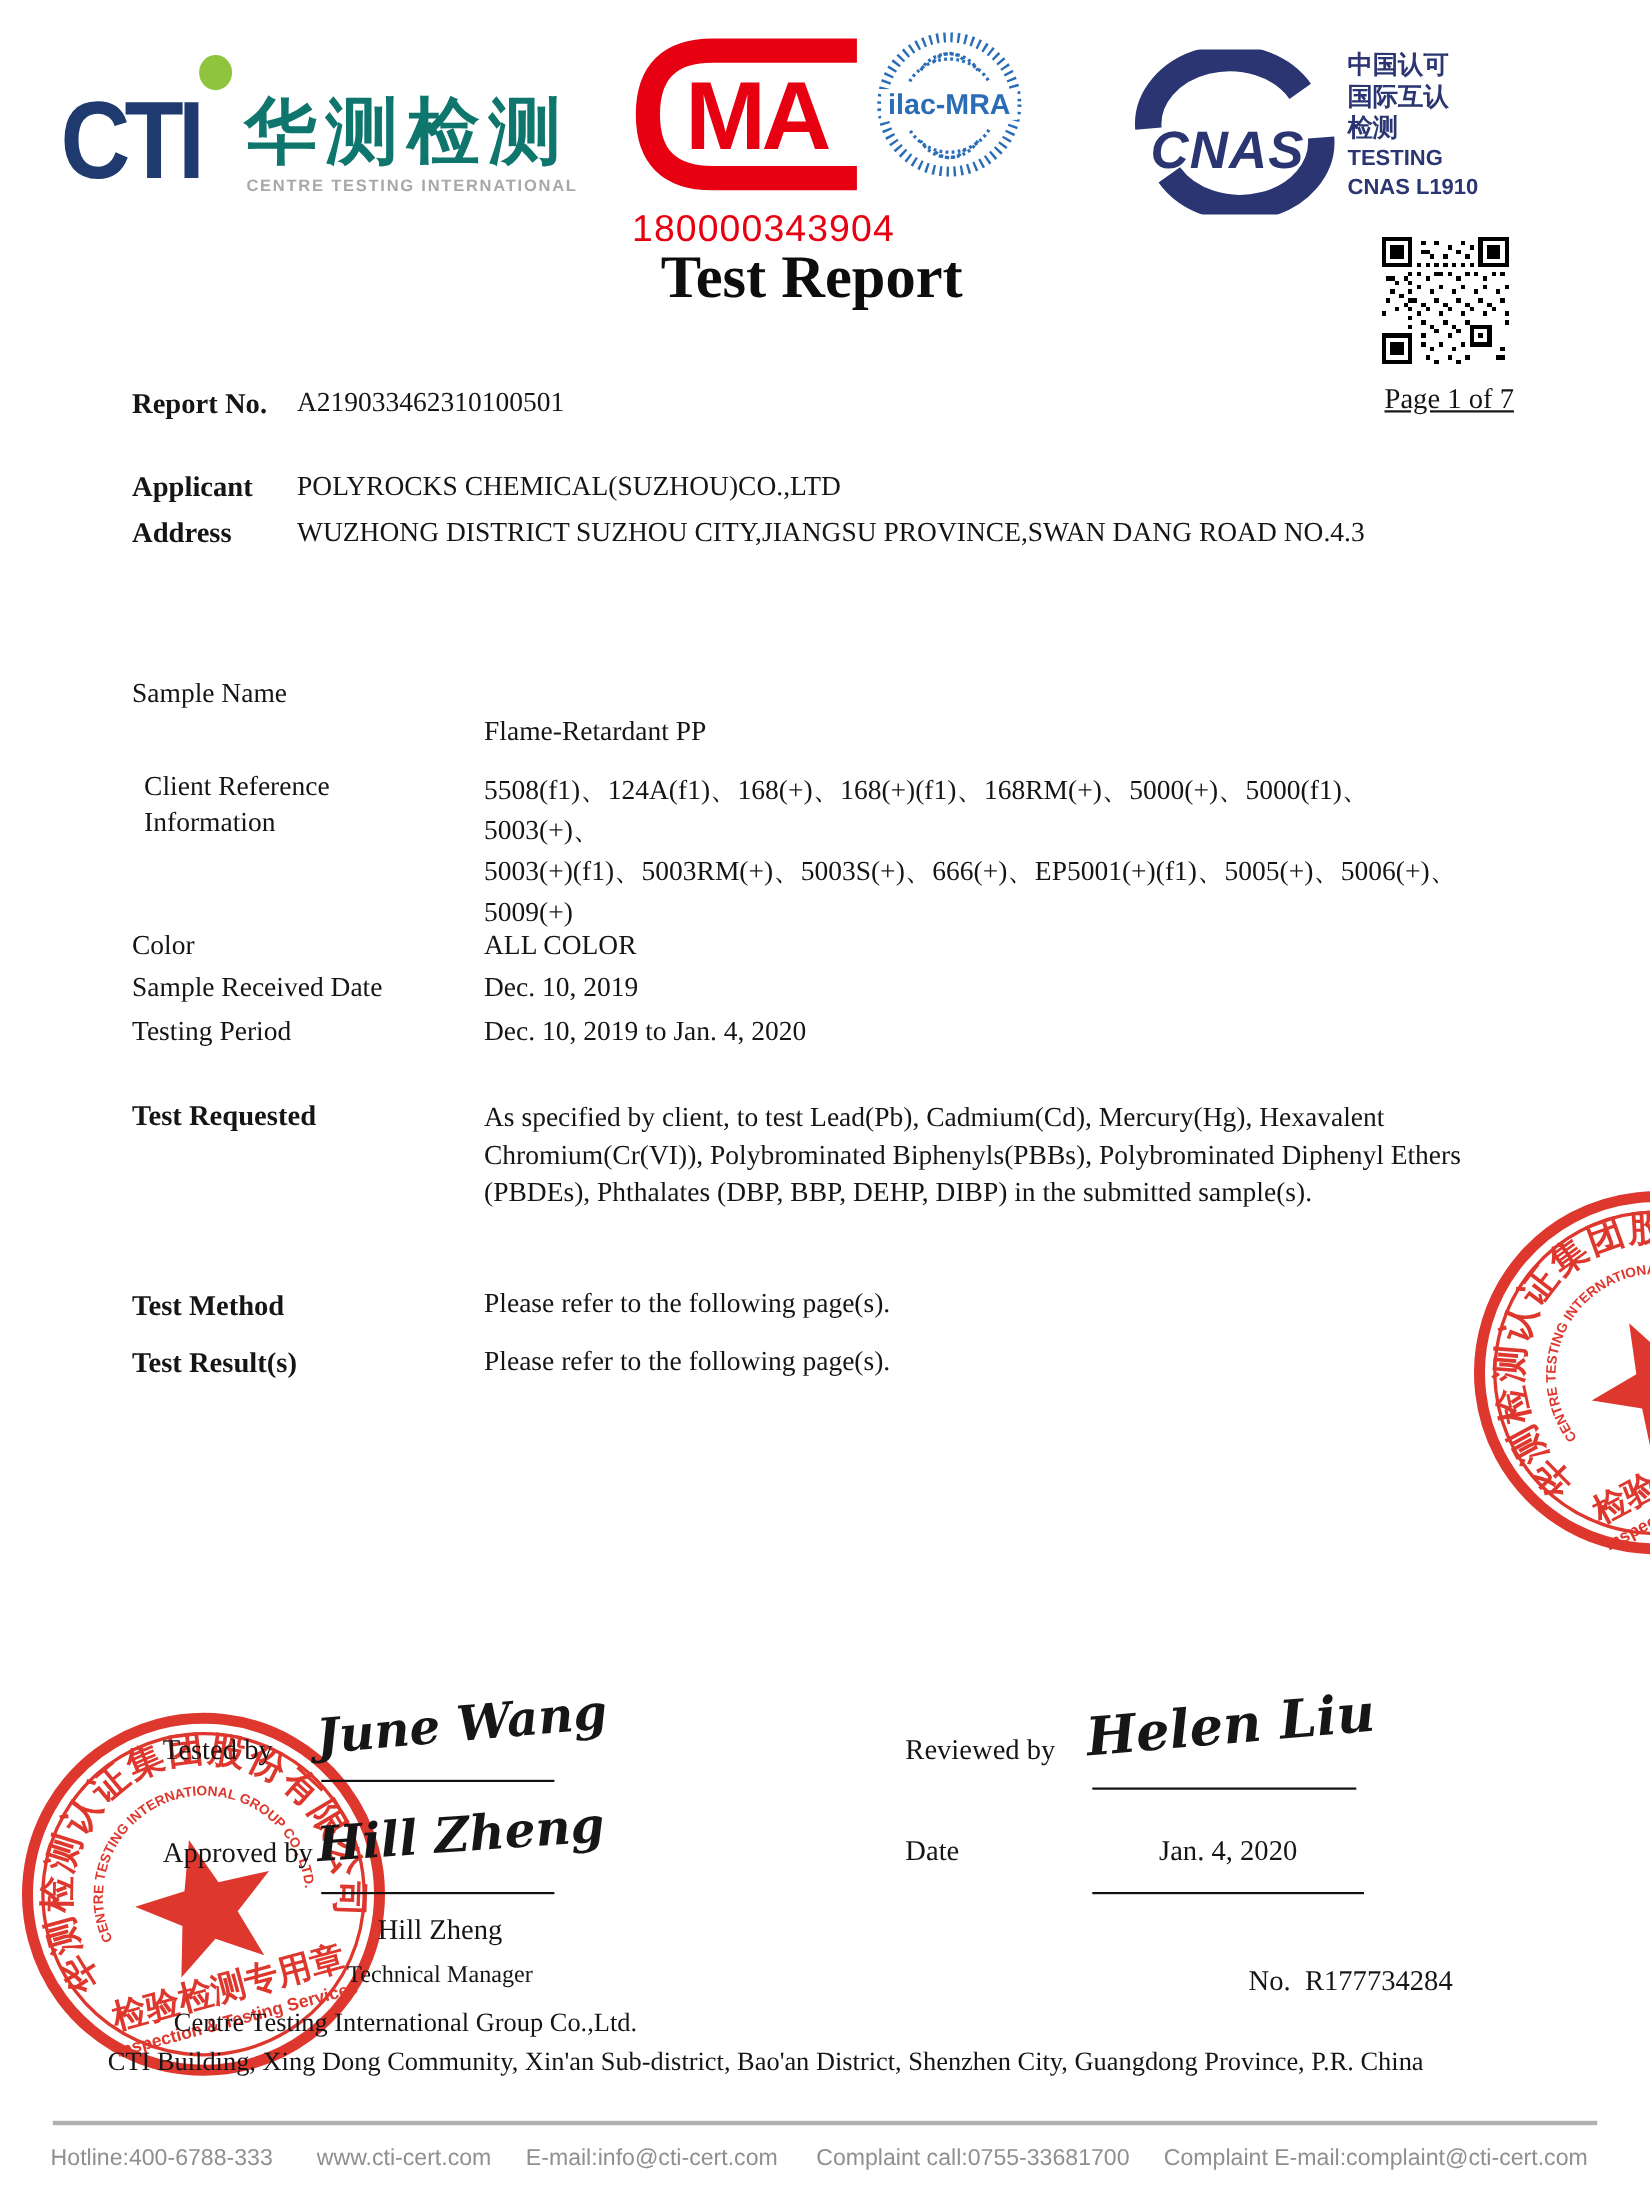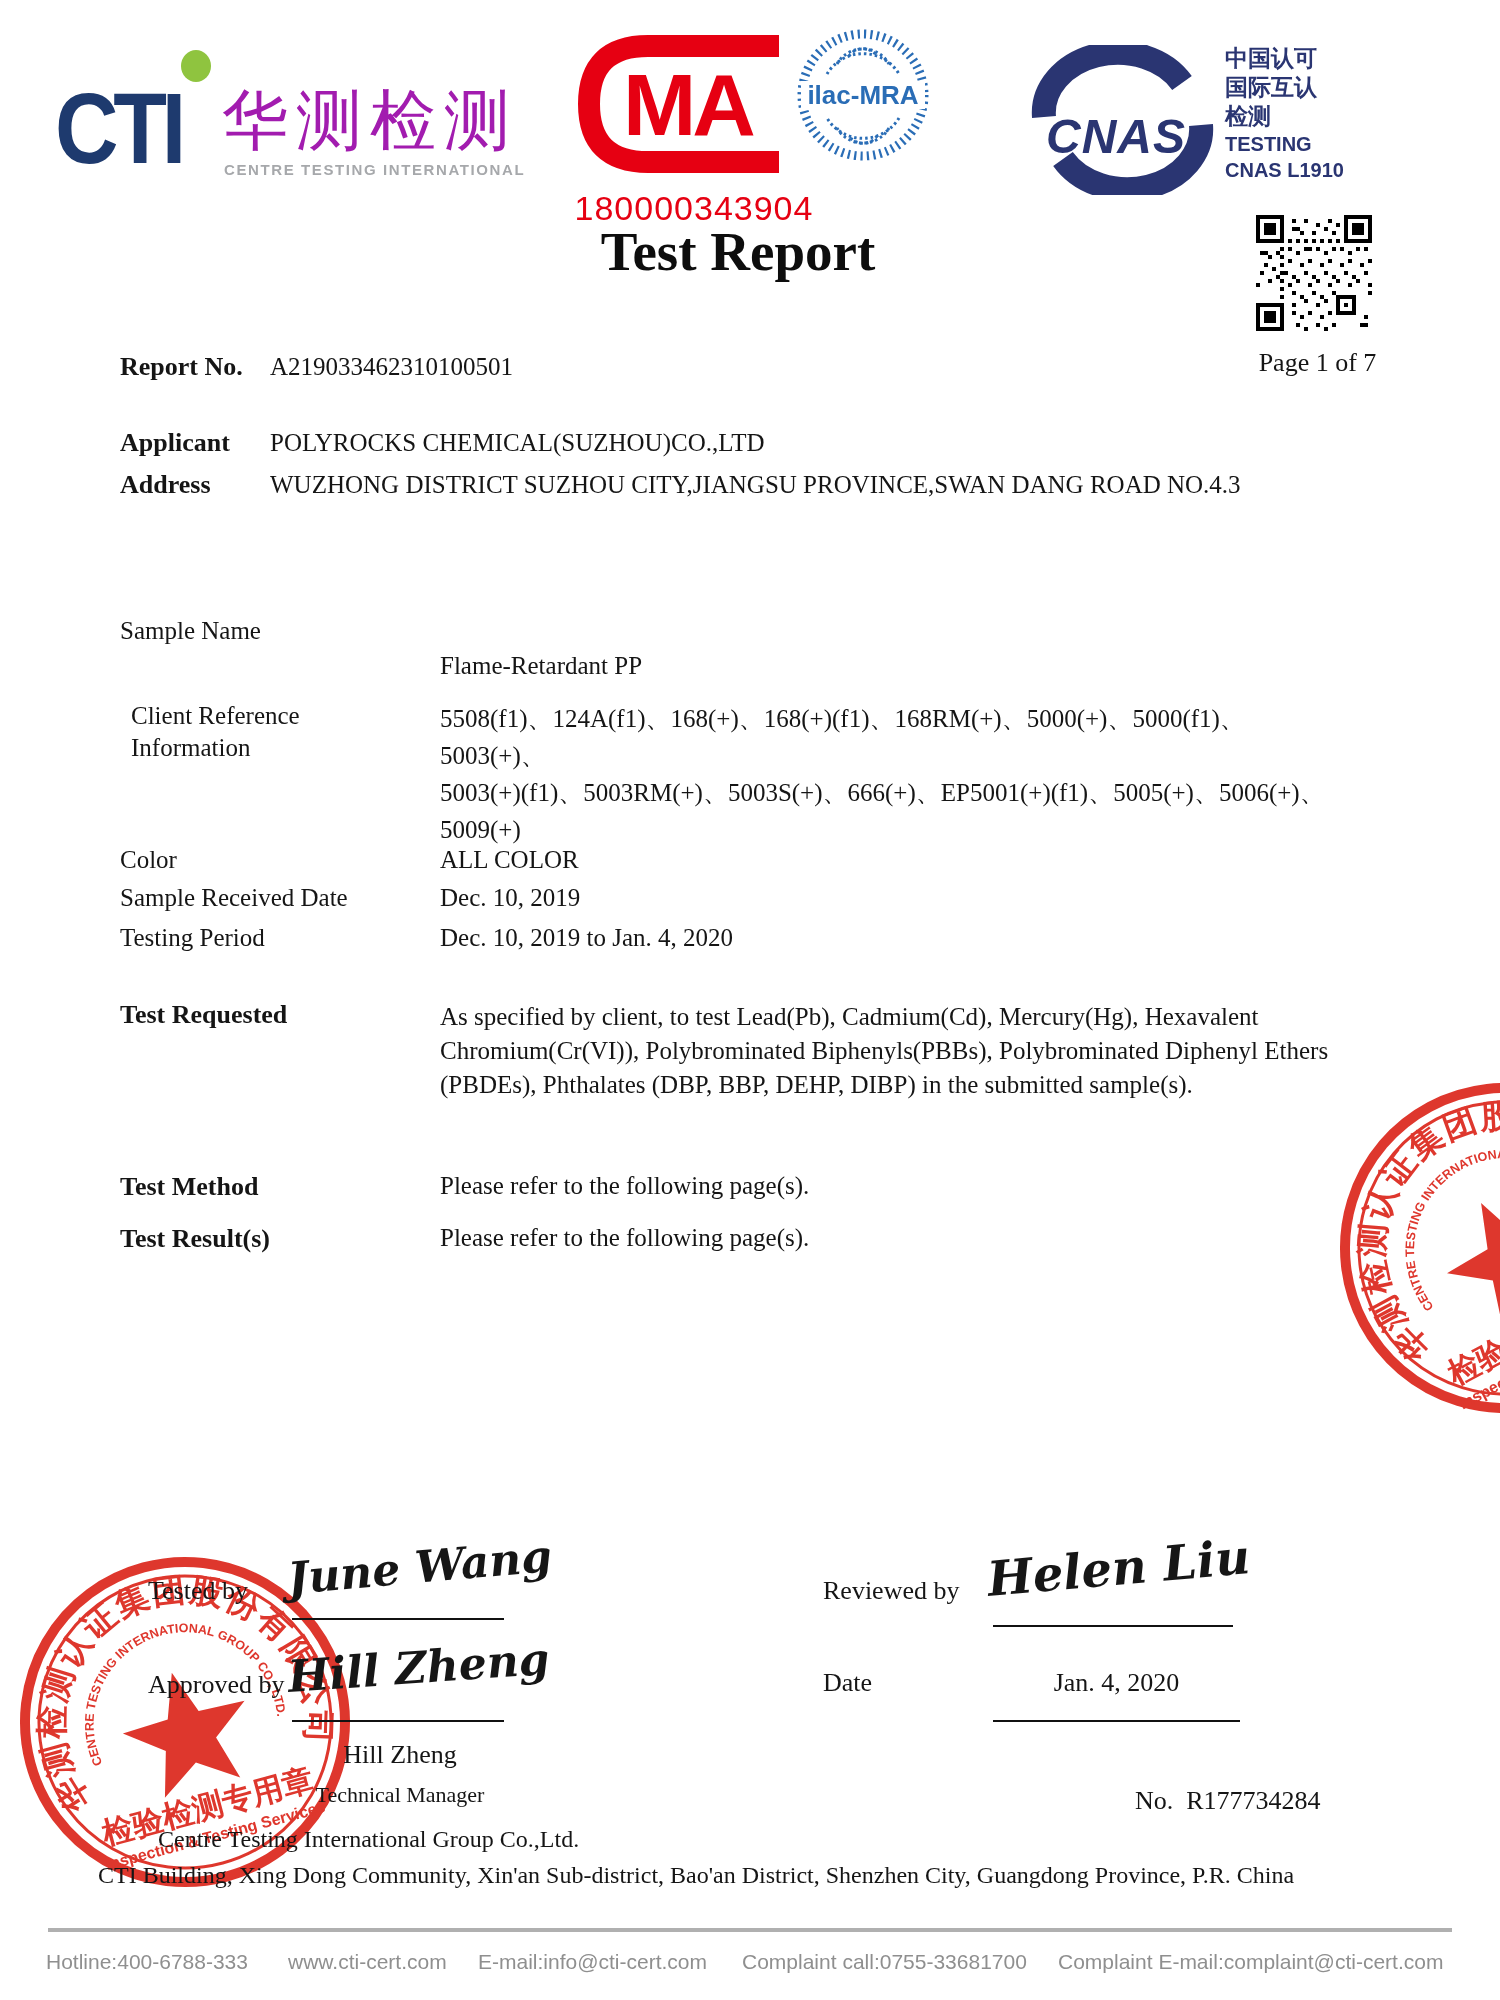--- a/index.html
+++ b/index.html
@@ -5,34 +5,34 @@
   html,body{margin:0;padding:0;background:#ffffff;}
   .page{position:relative;width:1500px;height:2000px;background:#fff;overflow:hidden;
         font-family:"Liberation Serif",serif;color:#151515;}
   .abs{position:absolute;}
   .z1{z-index:2;}
   
   .cti-word{left:55px;top:78px;font-family:"Liberation Sans",sans-serif;font-weight:bold;
             font-size:100px;line-height:100px;color:#1e3a6e;letter-spacing:-6px;
             transform:scaleX(.88);transform-origin:left top;}
   .cti-dot{left:181px;top:50px;width:30px;height:32px;border-radius:50%;background:#8fc43f;}
-  .cti-cn{left:222px;top:86px;font-size:66px;line-height:70px;font-weight:400;color:#a21caf;letter-spacing:8px;text-align:right;}
+  .cti-cn{left:222px;top:86px;font-size:66px;line-height:70px;font-weight:700;color:#0f766e;letter-spacing:8px;text-align:right;}
   .cti-sub{left:224px;top:161px;font-family:"Liberation Sans",sans-serif;font-size:15px;font-weight:600;
            color:#a6a8ab;letter-spacing:1.6px;}
   .cma-box{left:573px;top:28px;width:218px;height:152px;}
   .cma-number{left:570px;top:189px;width:248px;text-align:center;color:#e60012;
               font-family:"Liberation Sans",sans-serif;font-size:34px;letter-spacing:1px;}
   .doc-title{left:558px;top:220px;width:360px;text-align:center;font-size:55px;font-weight:bold;color:#0d0d0d;}
   .ilac-box{left:793px;top:22px;width:140px;height:146px;}
   .cnas-box{left:1030px;top:45px;width:185px;height:150px;}
   .accred{left:1225px;top:44px;width:150px;color:#2a3572;font-family:"Liberation Sans",sans-serif;}
   .accred .cn{font-size:23px;font-weight:bold;line-height:29px;}
   .accred .en{font-size:20px;font-weight:bold;line-height:26px;}
   .qr-box{left:1256px;top:212px;width:116px;height:122px;}
-  .page-ind{left:1240px;top:348px;width:155px;text-align:center;font-size:26px;}
+  .page-ind{left:1240px;top:348px;width:155px;text-align:center;font-size:26px;text-decoration:underline;}
   
   .lbl{font-weight:bold;font-size:26px;}
   .val{font-size:25px;}
   .report-lbl{left:120px;top:352px;}
   .report-val{left:270px;top:353px;}
   .applicant-lbl{left:120px;top:428px;}
   .applicant-val{left:270px;top:429px;}
   .address-lbl{left:120px;top:470px;}
   .address-val{left:270px;top:471px;}
   .intro{left:120px;top:565px;width:1220px;font-weight:bold;font-size:25px;line-height:36px;}

